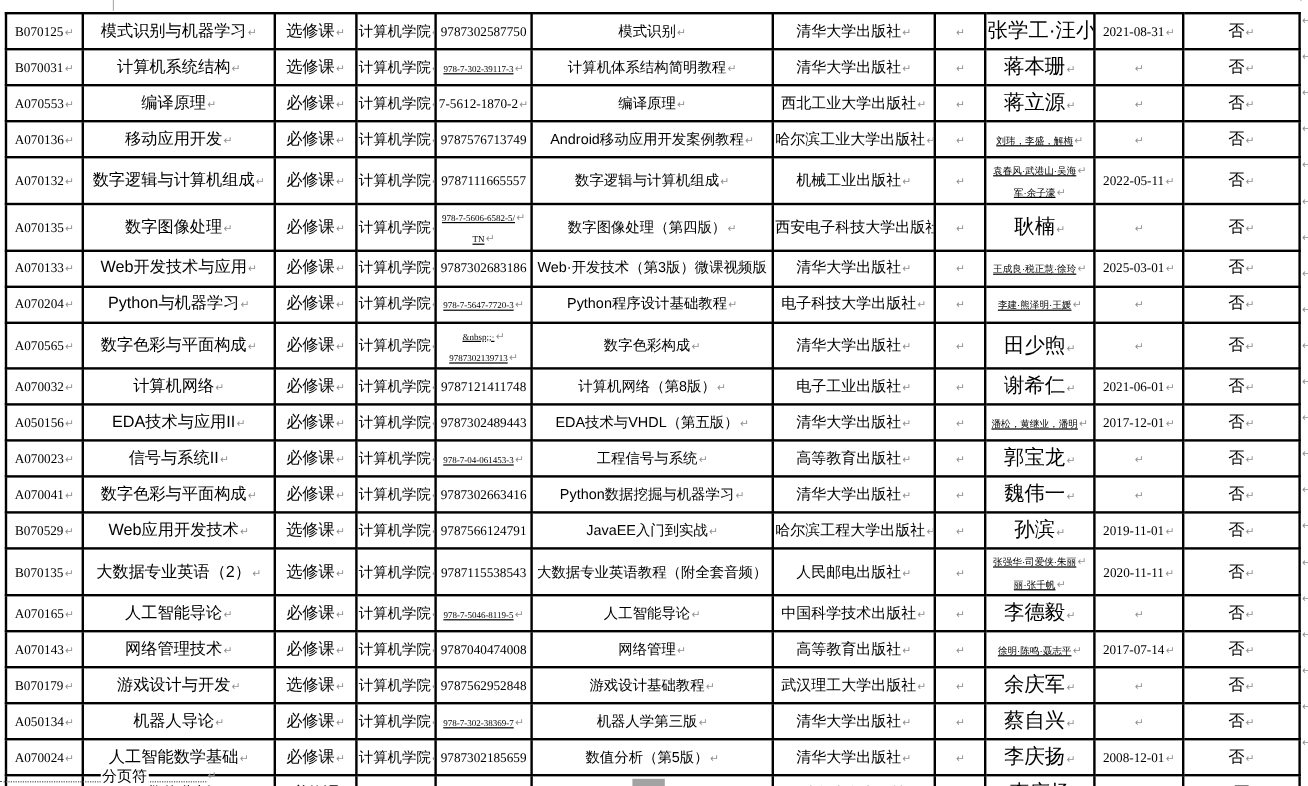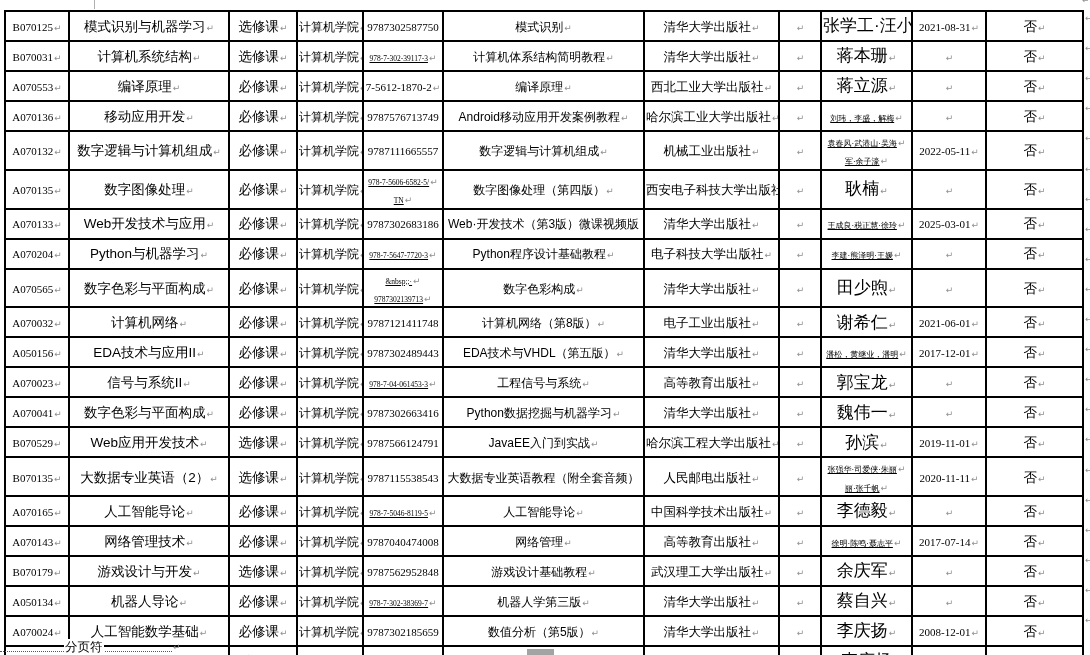--- a/index.html
+++ b/index.html
@@ -23,21 +23,21 @@
   .auth{font-size:17px;}
   .sm{font-size:8px;text-decoration:underline;}
   .sm.num{font-size:7.5px;}
   .mark{
     color:#8f8f8f;font-size:9px;margin-left:1px;
     font-family:"DejaVu Sans", sans-serif;vertical-align:baseline;
   }
   .rowmark{position:absolute;left:1084px;}
   #text-cursor{position:absolute;left:94px;top:0;width:1px;height:9px;background:#b0b0b0;}
   #pagebreak-line{position:absolute;left:0;top:651px;width:172px;border-top:1px dotted #555;}
-  #pagebreak-label{position:absolute;left:64px;top:639px;font-size:12.5px;background:#fff;padding:0 1px;}
+  #pagebreak-label{position:absolute;left:84px;top:639px;font-size:12.5px;background:#fff;padding:0 1px;}
   #pagebreak-mark{position:absolute;left:172px;top:642px;}
   #top-right-mark{position:absolute;left:1081px;top:-5px;}
   #page-bottom-handle{position:absolute;left:527px;top:649px;width:27px;height:6px;background:#a3a3a3;}
 </style>
 </head>
 <body>
 
 <div id="text-cursor"></div>
 
 <span id="top-right-mark" class="mark">↵</span>

